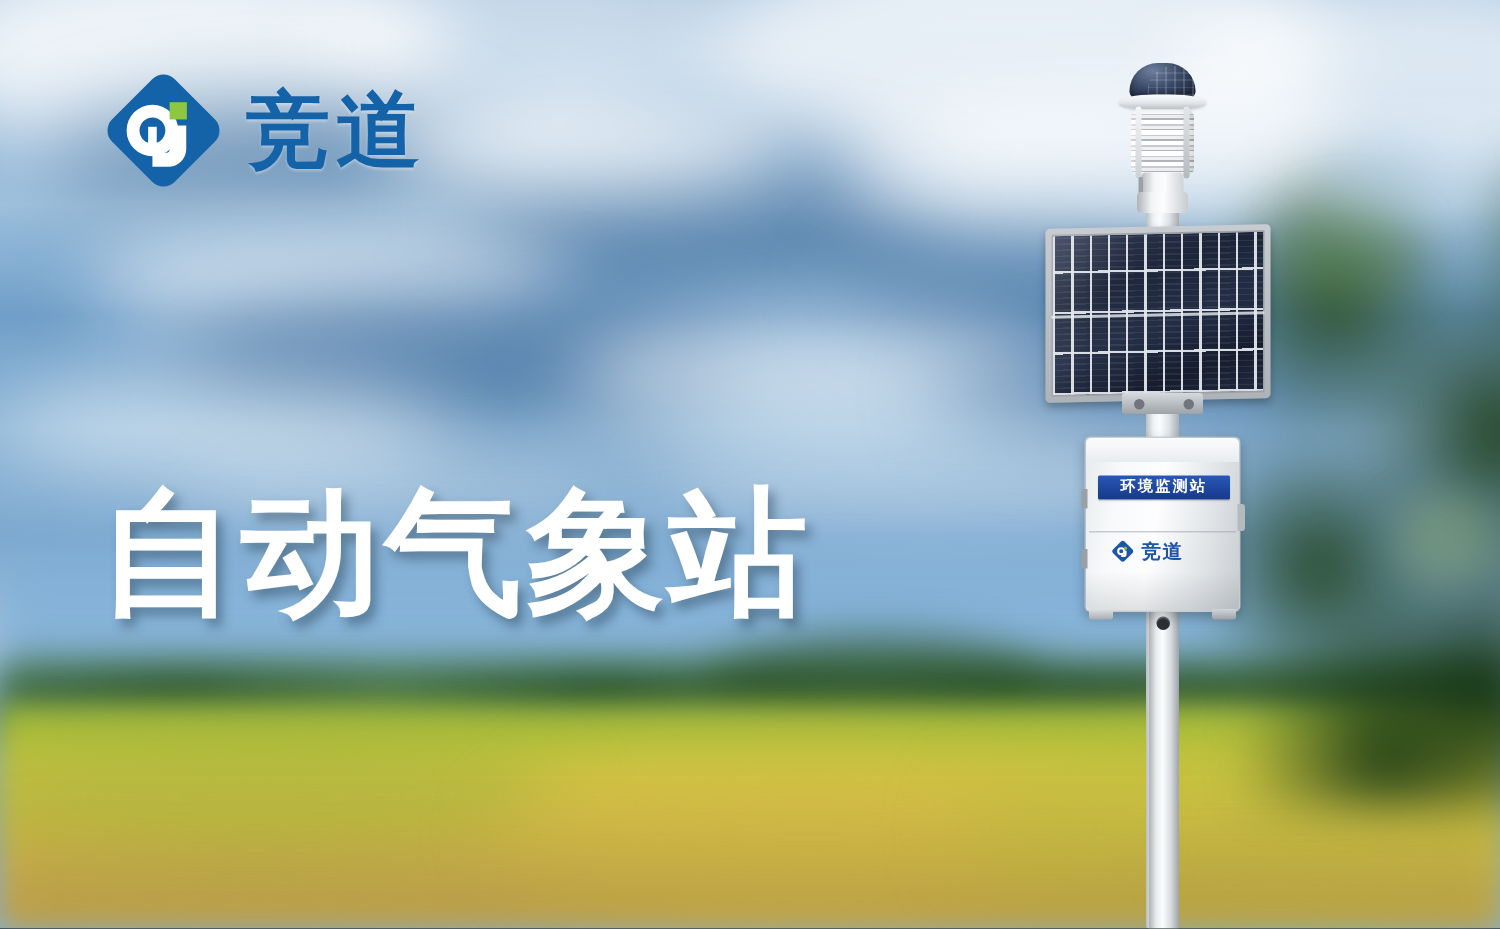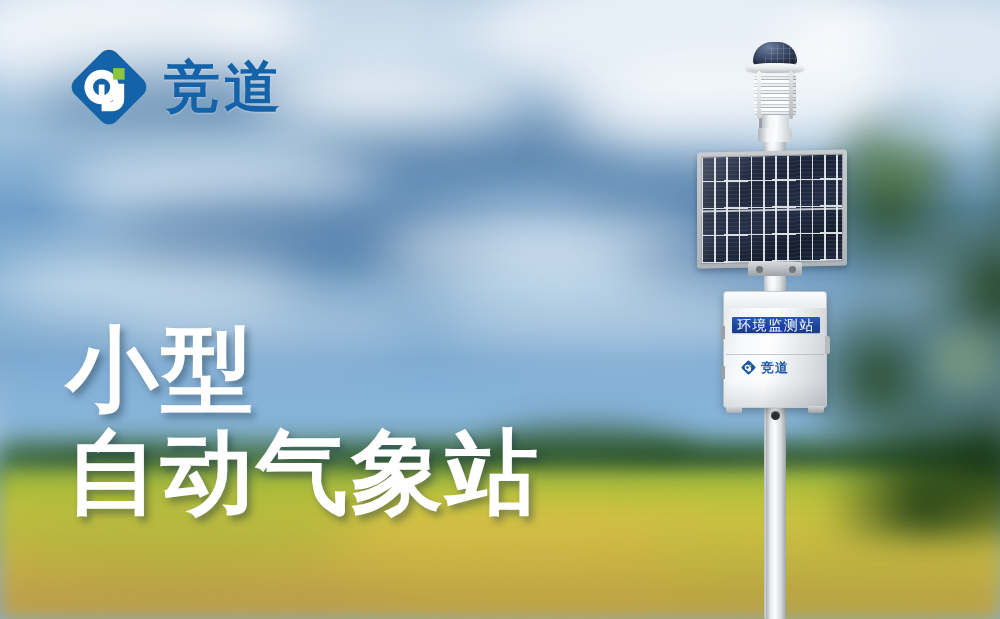--- a/index.html
+++ b/index.html
@@ -367,22 +367,22 @@
     position: absolute;
     left: 8px; top: 25px;
     width: 88px; height: 16px;
     background: linear-gradient(180deg, #2a57b8 0%, #1d459c 60%, #17398a 100%);
     border-radius: 1px;
     display: flex; align-items: center; justify-content: center;
     box-shadow: 0 1px 1px rgba(0,0,0,0.18);
   }
   .ctrlbox-label span {
     color: #ffffff;
-    font-size: 14px;
-    font-weight: 400;
+    font-size: 10px;
+    font-weight: 700;
     letter-spacing: 1.6px;
     line-height: 1;
     white-space: nowrap;
     text-align: right;
   }
   .ctrlbox-logo {
     position: absolute;
     left: 16px; top: 67px;
     display: flex; align-items: center; gap: 4px;
   }
@@ -523,18 +523,17 @@
       </g>
       <path d="M41 29 a21 21 0 1 0 0 42 a21 21 0 1 0 0 -42 z M41 39.5 a10.5 10.5 0 1 1 0 21 a10.5 10.5 0 1 1 0 -21 z" fill="#ffffff"></path>
       <rect x="55" y="27" width="14" height="14" fill="#8dc63f"></rect>
       <path d="M55 46 h13.5 v19 a14.5 14.5 0 0 1 -14.5 14.5 h-13 v-11.5 h11.5 a2.5 2.5 0 0 0 2.5 -2.5 z" fill="#ffffff"></path>
       <rect x="37.5" y="47" width="7" height="20" fill="#ffffff"></rect>
     </svg>
     <div class="logo-word">竞道</div>
   </div>
 
   <div class="title-wrap">
-    <div class="title-line">小型</div>
     <div class="title-line">自动气象站</div>
   </div>
 
 
 </div>
 
 </body></html>

